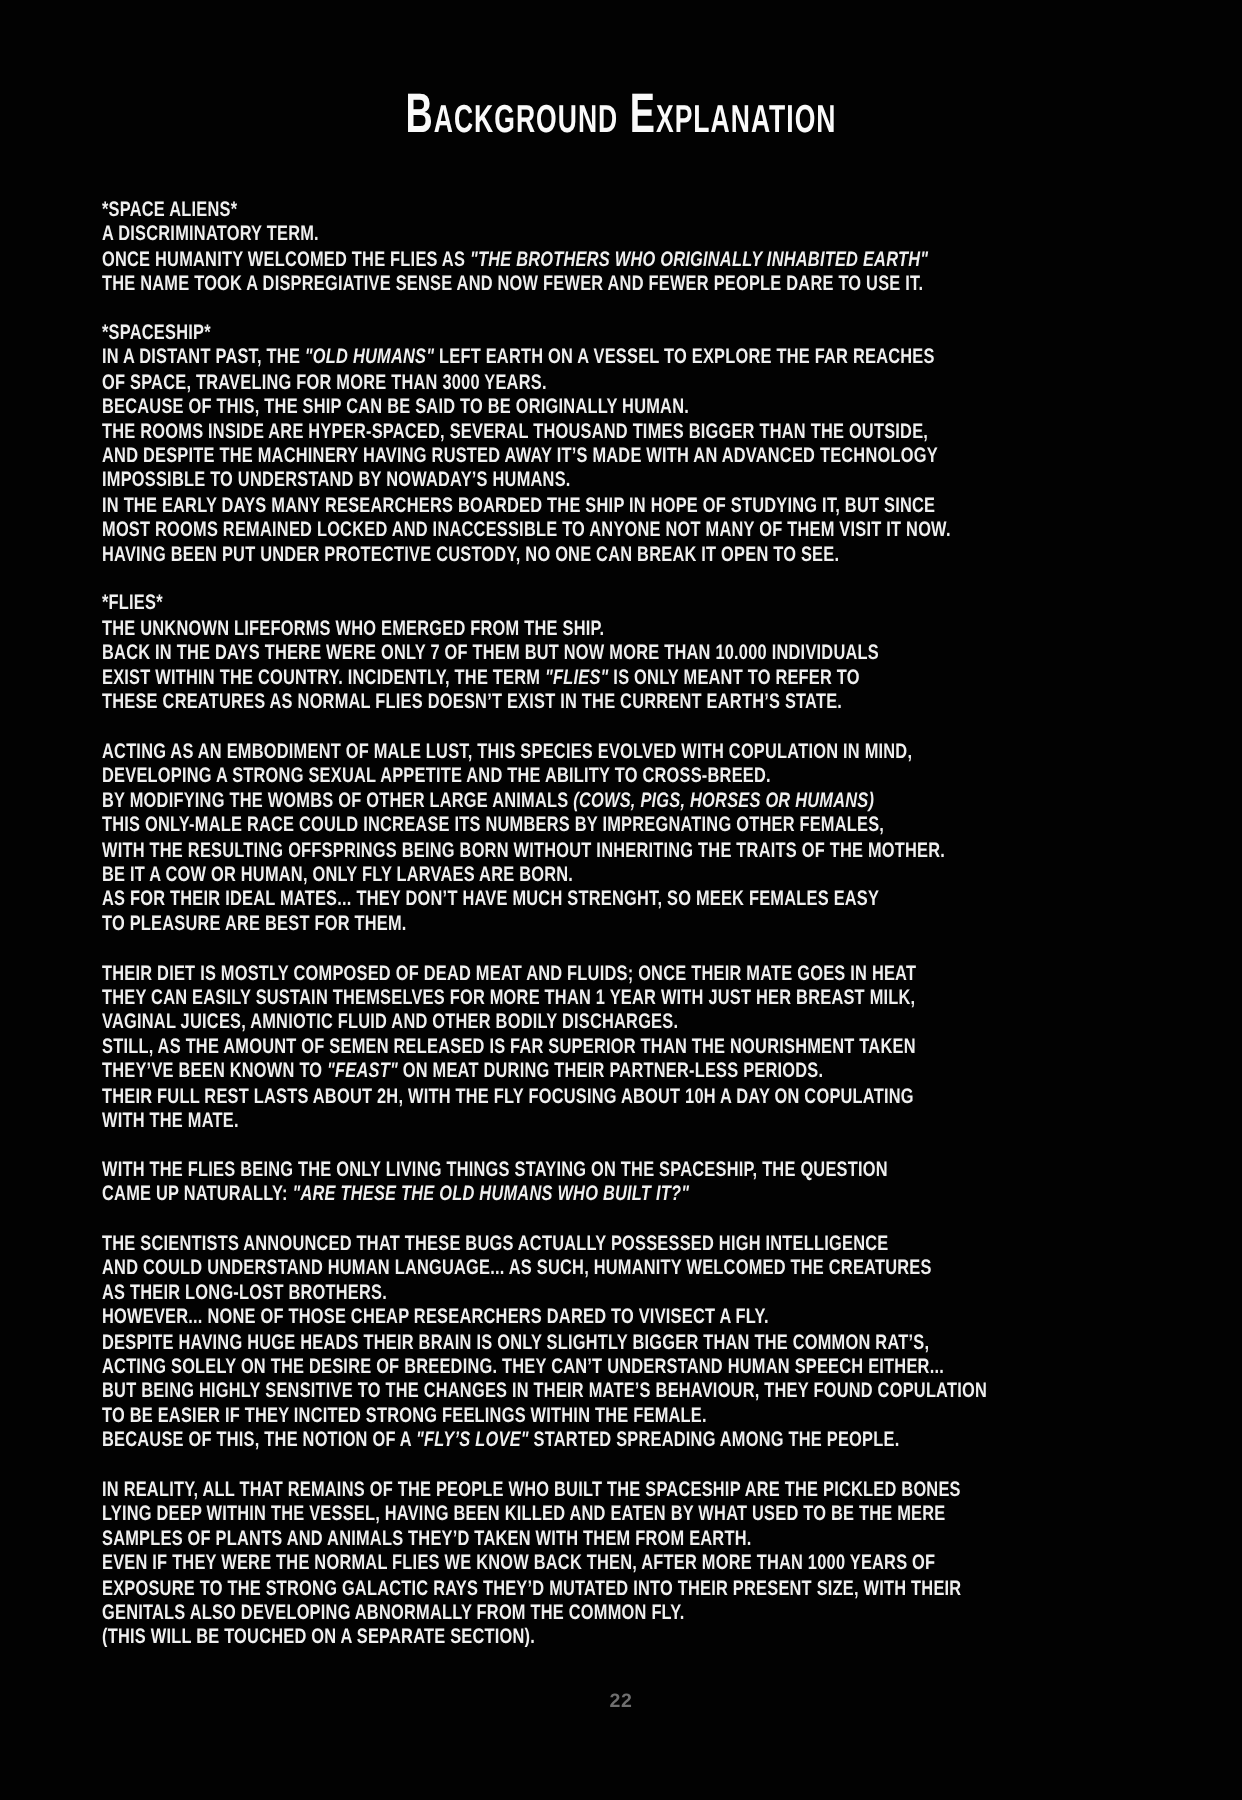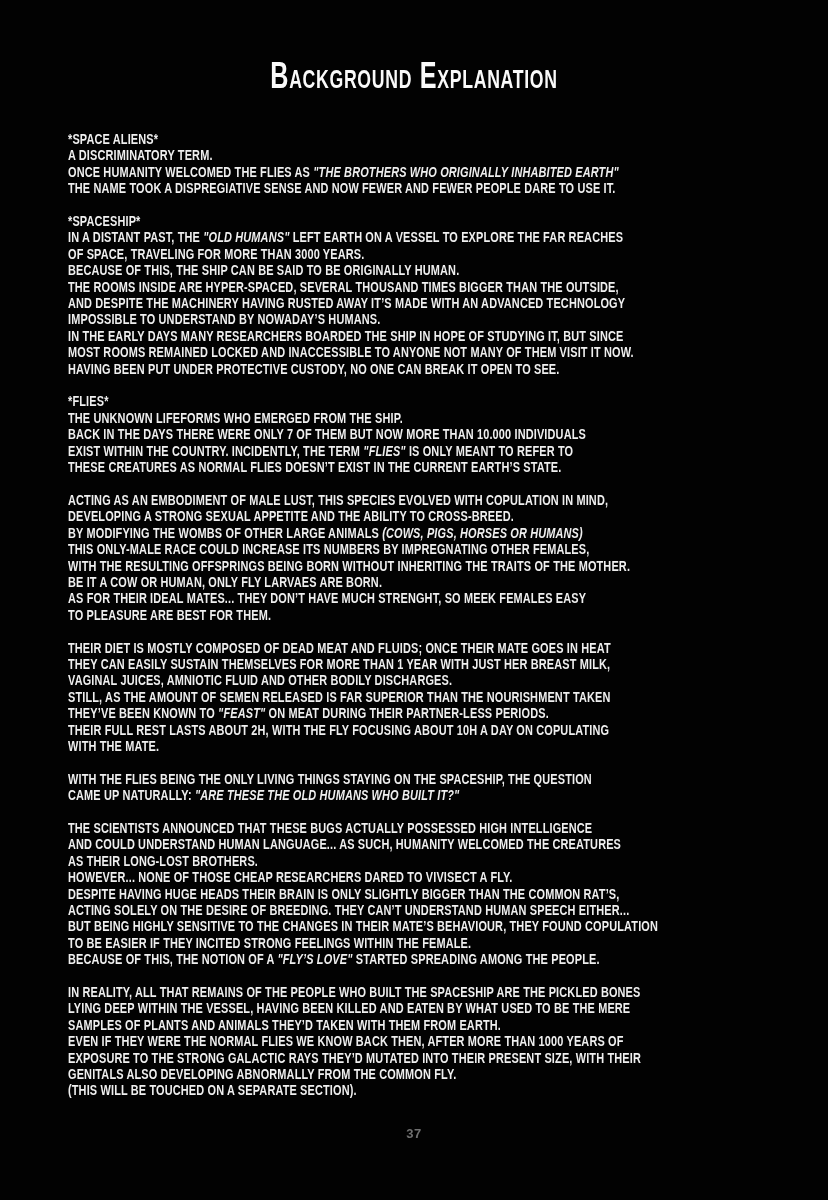--- a/index.html
+++ b/index.html
@@ -134,14 +134,14 @@
         <div class="line"><span>IN REALITY, ALL THAT REMAINS OF THE PEOPLE WHO BUILT THE SPACESHIP ARE THE PICKLED BONES</span></div>
         <div class="line"><span>LYING DEEP WITHIN THE VESSEL, HAVING BEEN KILLED AND EATEN BY WHAT USED TO BE THE MERE</span></div>
         <div class="line"><span>SAMPLES OF PLANTS AND ANIMALS THEY’D TAKEN WITH THEM FROM EARTH.</span></div>
         <div class="line"><span>EVEN IF THEY WERE THE NORMAL FLIES WE KNOW BACK THEN, AFTER MORE THAN 1000 YEARS OF</span></div>
         <div class="line"><span>EXPOSURE TO THE STRONG GALACTIC RAYS THEY’D MUTATED INTO THEIR PRESENT SIZE, WITH THEIR</span></div>
         <div class="line"><span>GENITALS ALSO DEVELOPING ABNORMALLY FROM THE COMMON FLY.</span></div>
         <div class="line"><span>(THIS WILL BE TOUCHED ON A SEPARATE SECTION).</span></div>
       </div>
     </div>
 
-  <div class="pageno">37</div>
+  <div class="pageno">22</div>
 </div>
 
 </body></html>

